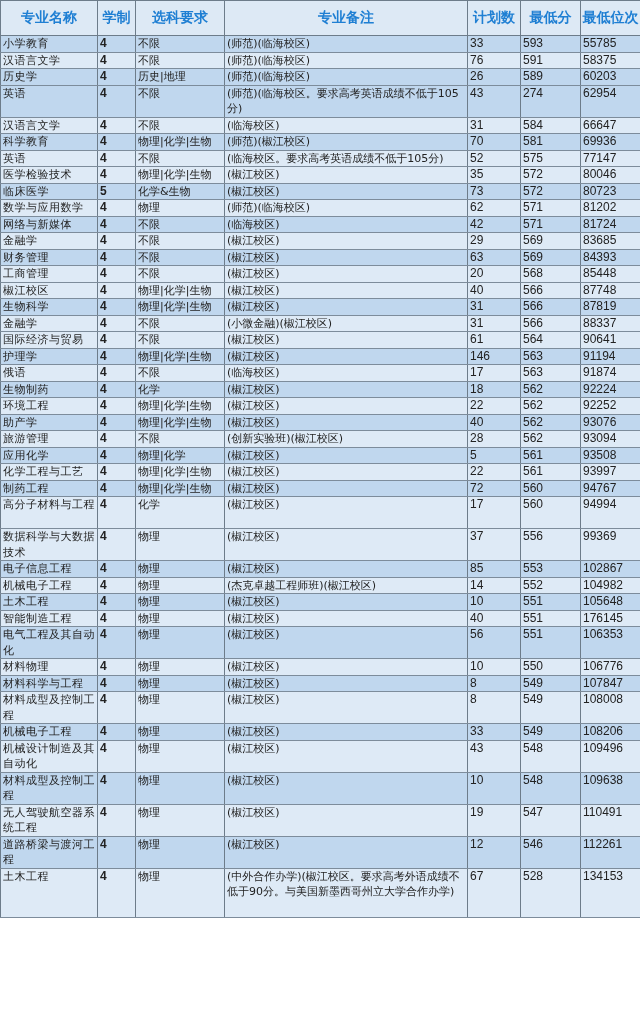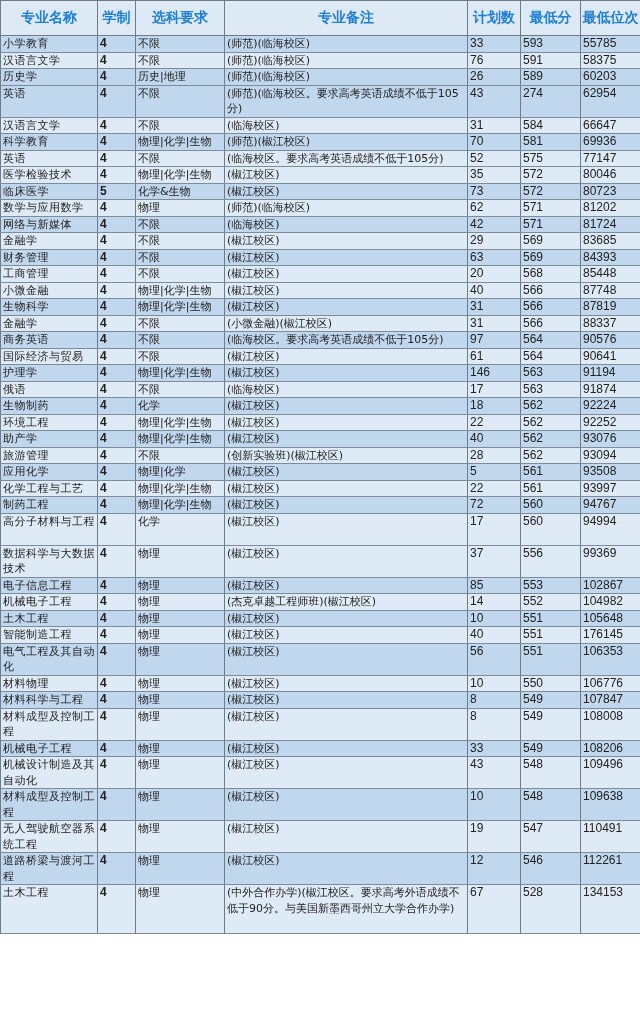--- a/index.html
+++ b/index.html
@@ -194,21 +194,21 @@
       <tr class="r-even h1">
         <td class="major">工商管理</td>
         <td class="years">4</td>
         <td>不限</td>
         <td>(椒江校区)</td>
         <td class="num">20</td>
         <td class="num">568</td>
         <td class="num">85448</td>
       </tr>
       <tr class="r-even h1">
-        <td class="major">小微金融</td>
+        <td class="major">椒江校区</td>
         <td class="years">4</td>
         <td>物理|化学|生物</td>
         <td>(椒江校区)</td>
         <td class="num">40</td>
         <td class="num">566</td>
         <td class="num">87748</td>
       </tr>
       <tr class="r-odd h1">
         <td class="major">生物科学</td>
         <td class="years">4</td>
@@ -220,29 +220,20 @@
       </tr>
       <tr class="r-even h1">
         <td class="major">金融学</td>
         <td class="years">4</td>
         <td>不限</td>
         <td>(小微金融)(椒江校区)</td>
         <td class="num">31</td>
         <td class="num">566</td>
         <td class="num">88337</td>
       </tr>
-      <tr class="r-odd h1">
-        <td class="major">商务英语</td>
-        <td class="years">4</td>
-        <td>不限</td>
-        <td>(临海校区。要求高考英语成绩不低于105分)</td>
-        <td class="num">97</td>
-        <td class="num">564</td>
-        <td class="num">90576</td>
-      </tr>
       <tr class="r-even h1">
         <td class="major">国际经济与贸易</td>
         <td class="years">4</td>
         <td>不限</td>
         <td>(椒江校区)</td>
         <td class="num">61</td>
         <td class="num">564</td>
         <td class="num">90641</td>
       </tr>
       <tr class="r-odd h1">

